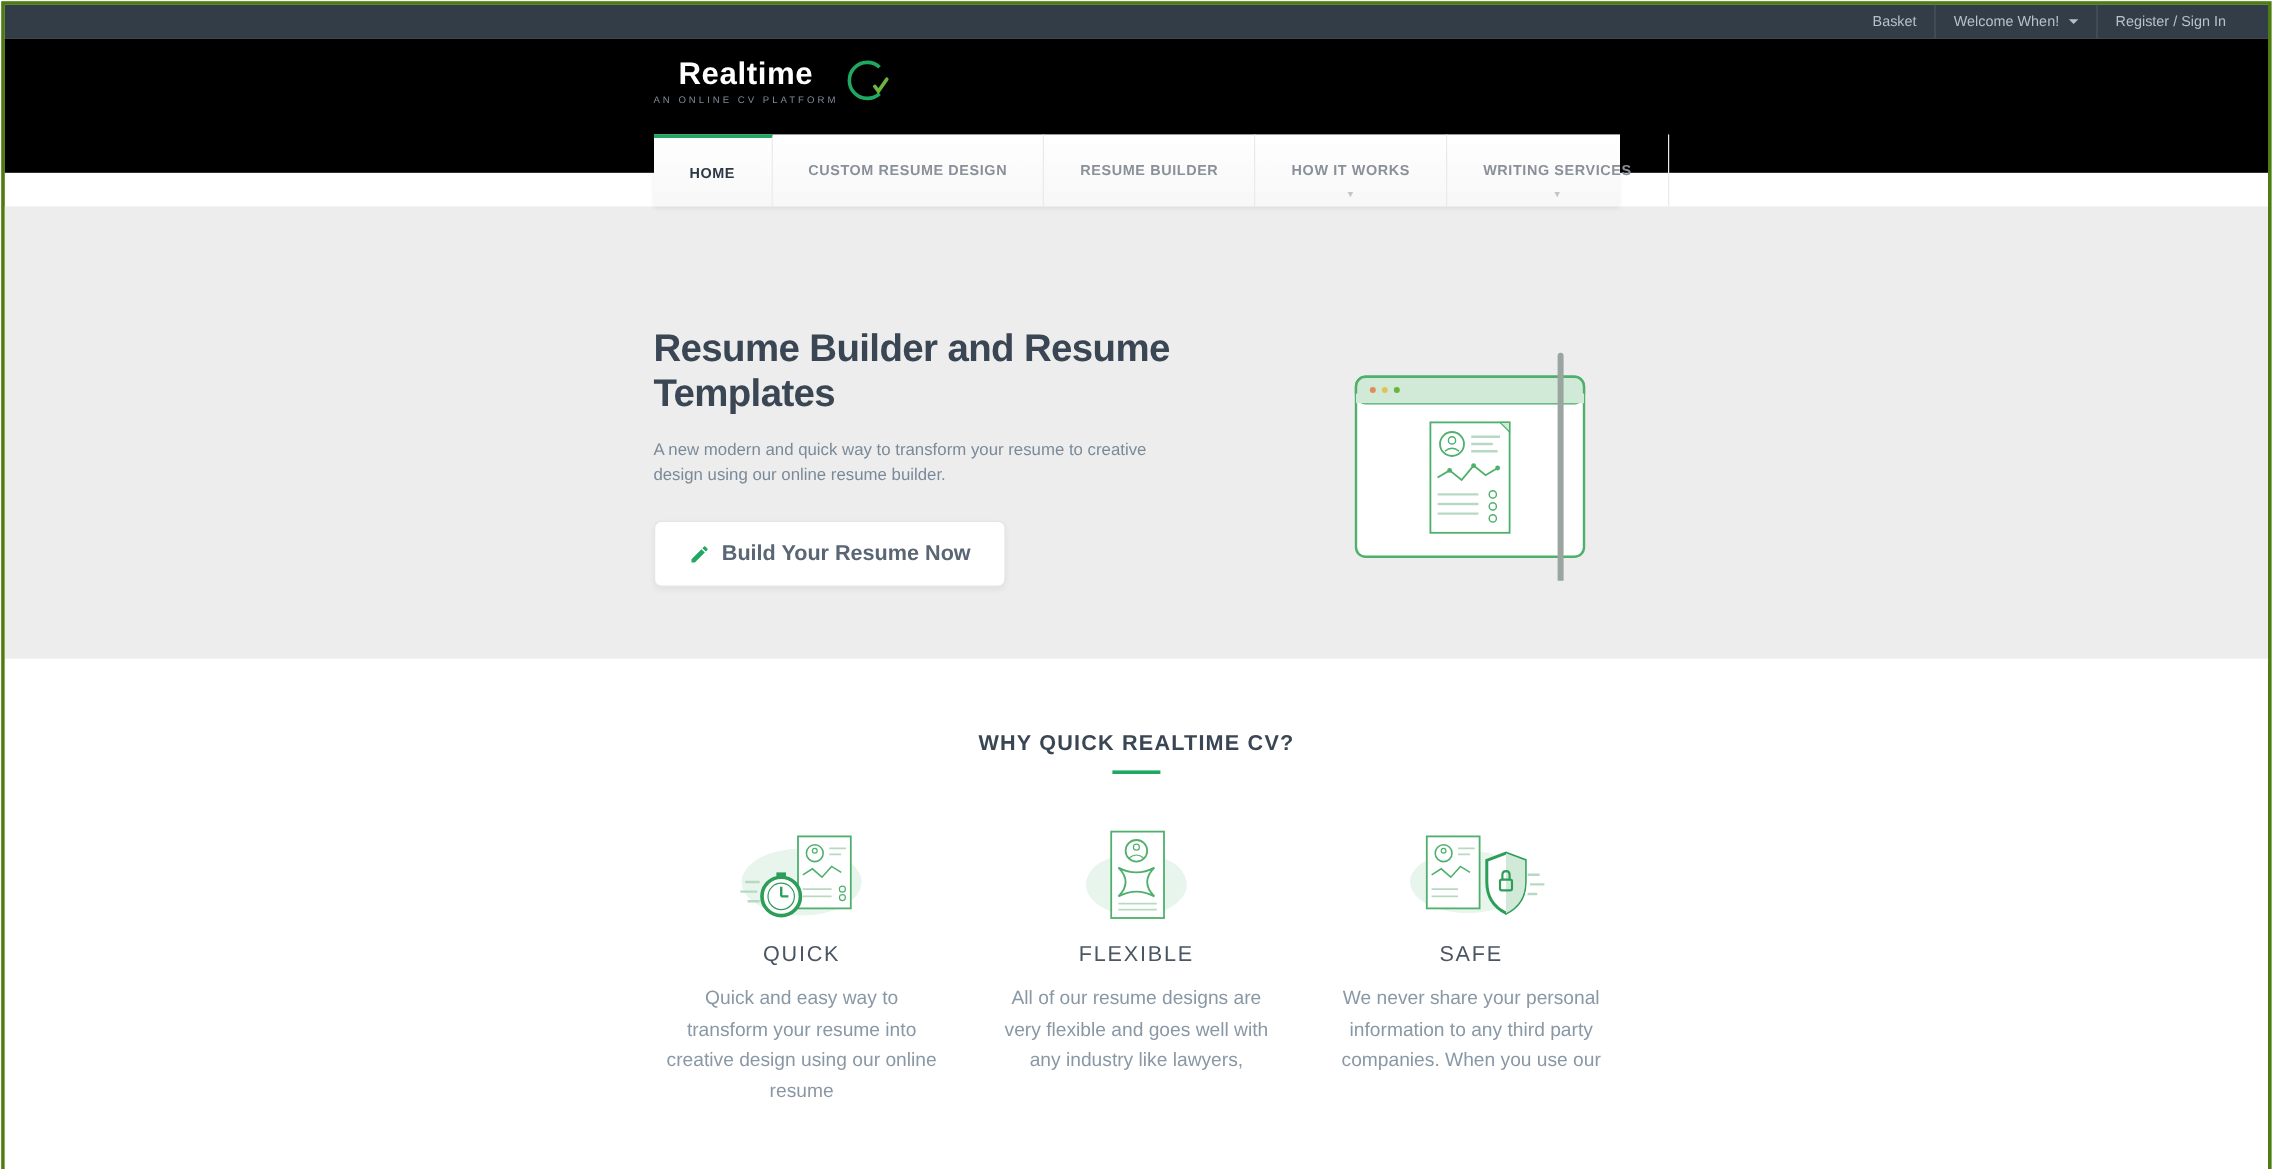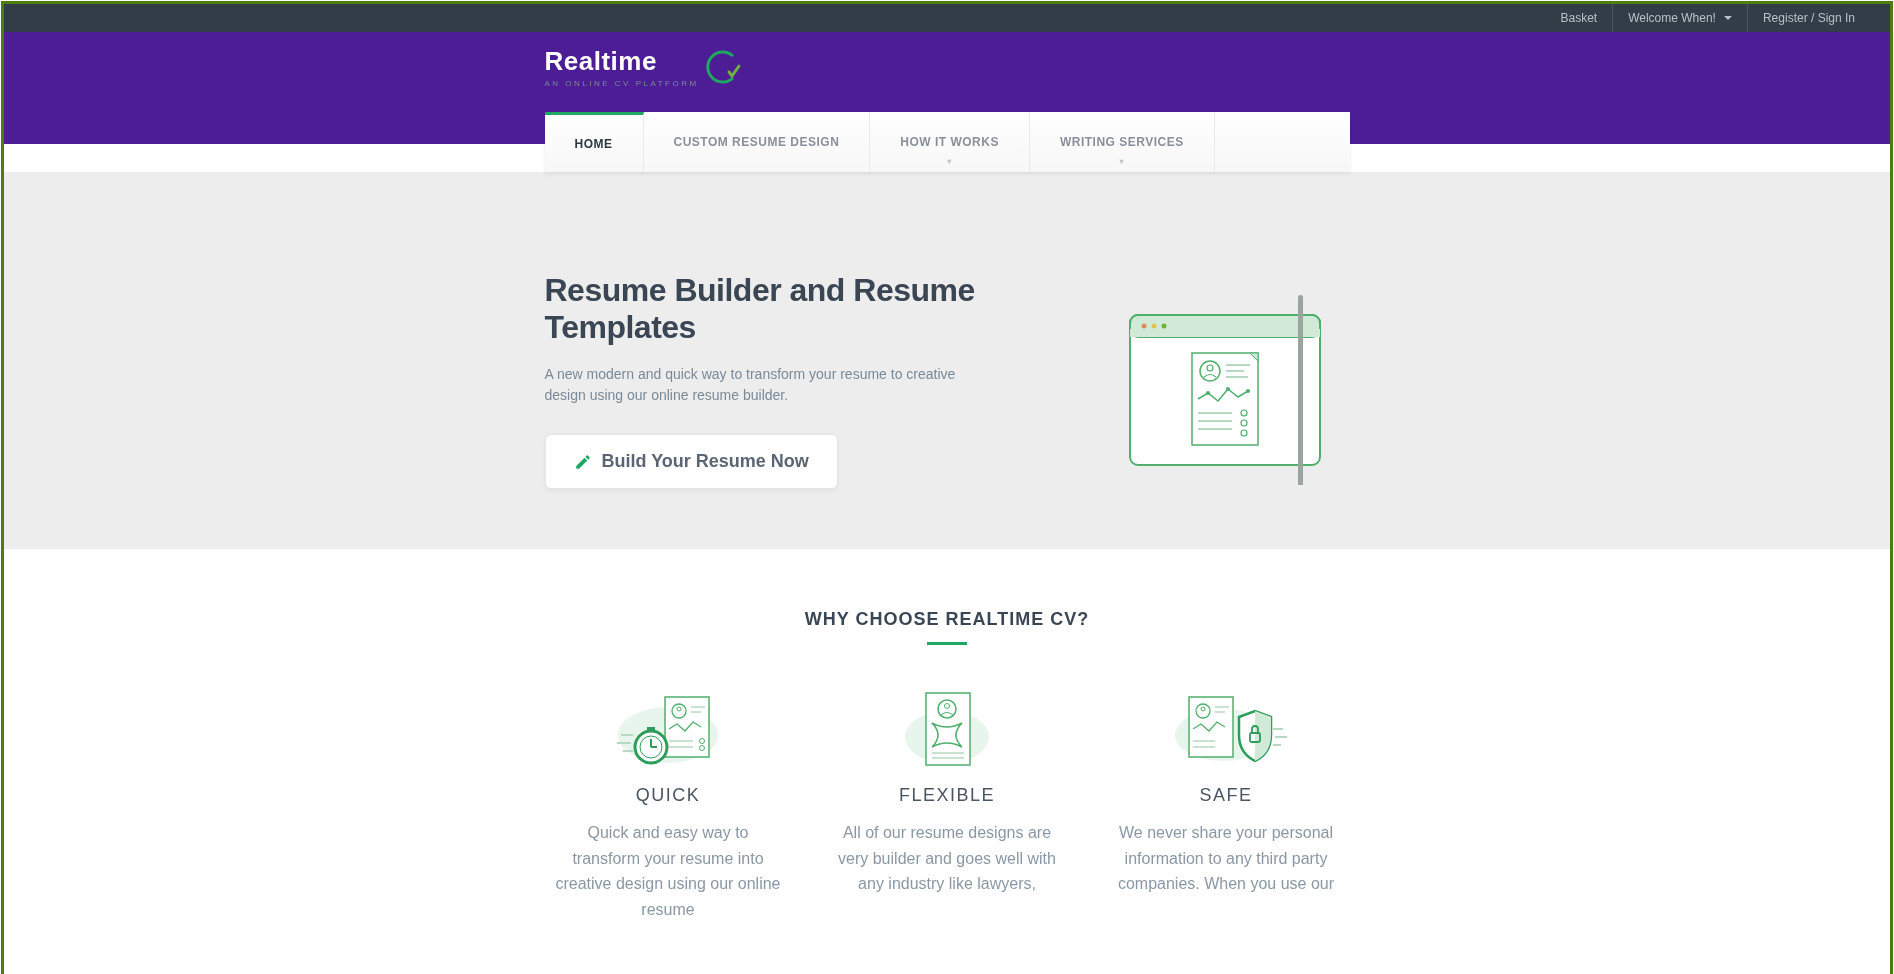--- a/index.html
+++ b/index.html
@@ -6,21 +6,21 @@
 body { font-family: -apple-system, BlinkMacSystemFont, "Segoe UI", Arial, sans-serif; background: #fff; color: #333; }
 
 
 .topbar { background: #333d47; height: 28px; display: flex; justify-content: flex-end; align-items: center; padding: 0 20px; gap: 0; }
 .topbar-item { color: #b8c0c8; font-size: 12px; padding: 0 15px; border-right: 1px solid #4a5560; height: 100%; display: flex; align-items: center; cursor: pointer; }
 .topbar-item:last-child { border-right: none; }
 .topbar-item.welcome { gap: 8px; }
 .caret-down { width: 0; height: 0; border-left: 4px solid transparent; border-right: 4px solid transparent; border-top: 4px solid #b8c0c8; display: inline-block; }
 
 
-.header { background: #4c1d95; height: 112px; }
+.header { background: #000000; height: 112px; text-align: center; }
 .header-inner { max-width: 805px; margin: 0 auto; padding: 14px 0 0 0; }
 .logo { display: flex; align-items: center; gap: 2px; }
 .logo-text { color: #fff; font-size: 26px; font-weight: 600; letter-spacing: 0.5px; }
 .logo-sub { color: #7a8a9a; font-size: 8px; letter-spacing: 2.5px; font-weight: 500; margin-top: 2px; }
 .logo-c { position: relative; }
 .logo-c svg { display: block; }
 
 
 .nav { max-width: 805px; margin: -32px auto 0; background: linear-gradient(#fff, #f7f7f7); height: 60px; box-shadow: 0 2px 4px rgba(0,0,0,0.08); display: flex; position: relative; z-index: 2; }
 .nav-item { flex: 0 0 auto; display: flex; align-items: center; justify-content: center; font-size: 12px; font-weight: 700; color: #8a9099; letter-spacing: 0.5px; padding: 12px 30px; border-right: 1px solid #eaeaea; position: relative; cursor: pointer; }
@@ -82,20 +82,23 @@
 </div>
 
 <div class="nav">
   <div class="nav-item active">
     <span>HOME</span>
   </div>
   <div class="nav-item">
     <span>CUSTOM RESUME DESIGN</span>
   </div>
   <div class="nav-item">
+    <span>RESUME BUILDER</span>
+  </div>
+  <div class="nav-item">
     <span>HOW IT WORKS</span>
     <span class="dd-caret">▾</span>
   </div>
   <div class="nav-item">
     <span>WRITING SERVICES</span>
     <span class="dd-caret">▾</span>
   </div>
 </div>
 
 <div class="hero">
@@ -141,21 +144,21 @@
         <circle cx="124" cy="138" r="3" fill="none" stroke="#4fb06d" stroke-width="1.2"></circle>
         <circle cx="124" cy="148" r="3" fill="none" stroke="#4fb06d" stroke-width="1.2"></circle>
 
         <rect x="178" y="10" width="5" height="195" rx="2.5" fill="#9aa5a0"></rect>
       </svg>
     </div>
   </div>
 </div>
 
 <div class="features">
-  <h2 class="features-title">WHY CHOOSE REALTIME CV?</h2>
+  <h2 class="features-title">WHY QUICK REALTIME CV?</h2>
   <div class="features-divider"></div>
   <div class="features-grid">
 
     <div class="feature-card">
       <div class="feature-icon">
         <svg width="130" height="90" viewBox="0 0 130 90">
           <ellipse cx="65" cy="50" rx="50" ry="28" fill="#e8f5ec"></ellipse>
           <rect x="62" y="12" width="44" height="60" fill="#fff" stroke="#4fb06d" stroke-width="1.5"></rect>
           <circle cx="76" cy="26" r="7" fill="none" stroke="#4fb06d" stroke-width="1.3"></circle>
           <circle cx="76" cy="24" r="2" fill="none" stroke="#4fb06d"></circle>
@@ -190,21 +193,21 @@
           <circle cx="55" cy="24" r="9" fill="none" stroke="#4fb06d" stroke-width="1.5"></circle>
           <circle cx="55" cy="21" r="2.5" fill="none" stroke="#4fb06d"></circle>
           <path d="M 49 30 Q 55 25 61 30" fill="none" stroke="#4fb06d"></path>
 
           <path d="M 40 38 Q 55 46 70 38 Q 58 50 70 62 Q 55 54 40 62 Q 52 50 40 38 Z" fill="#fff" stroke="#4fb06d" stroke-width="1.5"></path>
           <line x1="40" y1="68" x2="72" y2="68" stroke="#b8d9c1" stroke-width="1.5"></line>
           <line x1="40" y1="73" x2="72" y2="73" stroke="#b8d9c1" stroke-width="1.5"></line>
         </svg>
       </div>
       <h3 class="feature-title">FLEXIBLE</h3>
-      <p class="feature-desc">All of our resume designs are very builder and goes well with any industry like lawyers,</p>
+      <p class="feature-desc">All of our resume designs are very flexible and goes well with any industry like lawyers,</p>
     </div>
 
     <div class="feature-card">
       <div class="feature-icon">
         <svg width="130" height="90" viewBox="0 0 130 90">
           <ellipse cx="62" cy="50" rx="48" ry="26" fill="#e8f5ec"></ellipse>
           <rect x="28" y="12" width="44" height="60" fill="#fff" stroke="#4fb06d" stroke-width="1.5"></rect>
           <circle cx="42" cy="26" r="7" fill="none" stroke="#4fb06d" stroke-width="1.3"></circle>
           <circle cx="42" cy="24" r="2" fill="none" stroke="#4fb06d"></circle>
           <line x1="54" y1="22" x2="68" y2="22" stroke="#b8d9c1" stroke-width="1.5"></line>

